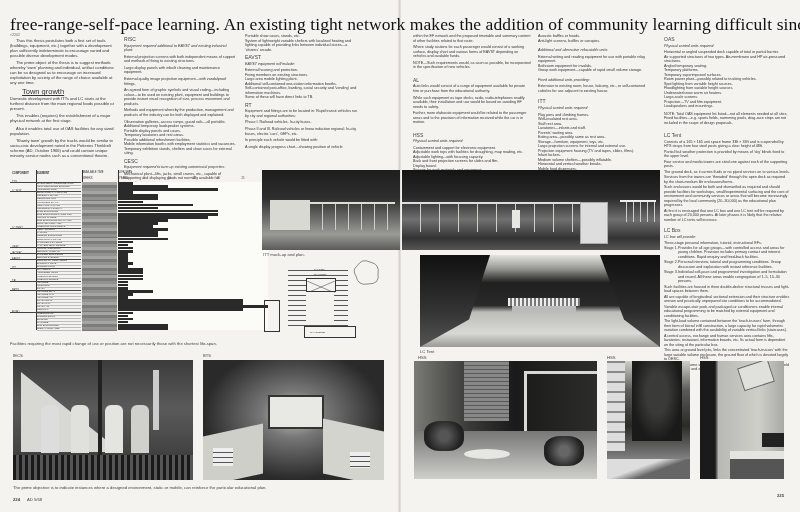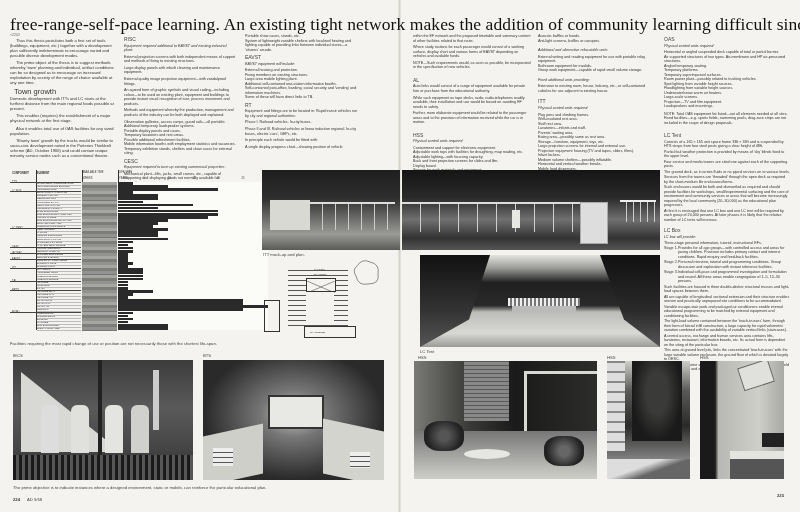--- a/index.html
+++ b/index.html
@@ -2,21 +2,21 @@
 <html><head>
 <meta charset="utf-8">
 <style>
   html, body { margin:0; padding:0; }
   body { width:800px; height:512px; background:#f4f3ef; font-family:"Liberation Sans", sans-serif; color:#222; position:relative; overflow:hidden; }
   .abs { position:absolute; }
   .headline { position:absolute; left:10px; top:14px; width:780px; font-family:"Liberation Serif", serif; font-size:17.5px; letter-spacing:0.1px; white-space:nowrap; color:#111; }
   .col { position:absolute; font-size:3.7px; line-height:4.5px; color:#333; }
   .col p { margin:0 0 2.2px 0; }
   .col .h { font-size:5px; color:#444; margin:3px 0 2px; }
-  .col .hb { font-size:7.5px; color:#333; margin:4px 4px 2px; }
+  .col .hb { font-size:7.5px; color:#333; margin:4px 12px 2px;text-decoration:underline; }
   .col .it { font-style:italic; }
   .col .ind { text-indent:6px; }
   .gutter { position:absolute; left:398px; top:0; width:3px; height:512px; background:linear-gradient(90deg,#e8e6e0,#d6d3cc,#e8e6e0); }
   
   .chart { position:absolute; left:10px; top:170px; width:258px; height:160px; font-size:2.6px; color:#333; }
   .chart .hdr { position:absolute; top:0; left:0; right:0; height:12px; }
   .chart .lbl-comp { position:absolute; left:2px; width:24px; font-size:2.6px; line-height:2.9px; }
   .chart .lbl-el { position:absolute; left:27px; width:44px; font-size:2.3px; line-height:2.9px; overflow:hidden; white-space:nowrap; border-bottom:0.3px solid #bbb; }
   .chart .ll { position:absolute; left:72px; width:35px; height:2.9px; background:#8e8e8e; border-bottom:0.3px solid #777; }
   .chart .grid { position:absolute; left:108px; top:12px; width:150px; height:148px;

